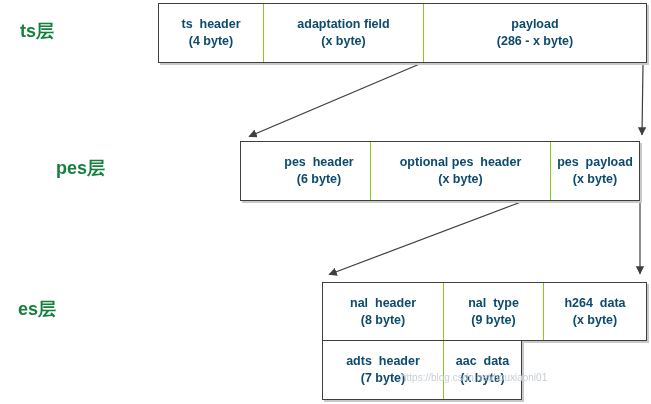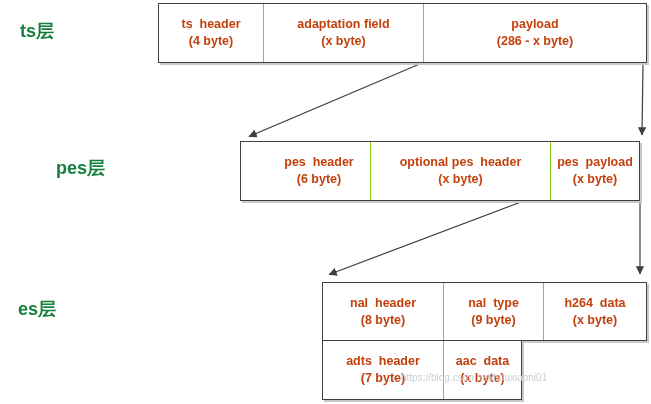--- a/index.html
+++ b/index.html
@@ -29,21 +29,21 @@
   .cell{
     box-sizing:border-box;
     display:flex;
     align-items:center;
     justify-content:center;
     text-align:center;
     white-space:pre-wrap;
     font-weight:bold;
     font-size:12.5px;
     line-height:1.35;
-    color:#c2410c;
+    color:#0c4a6e;
     flex:0 0 auto;
   }
   .cell.grow{flex:1 1 auto;}
   .cell + .cell{border-left:1px solid #84cc16;}
   .no-top{border-top:none;}
   .arrows-svg{
     position:absolute;
     left:0;top:0;width:651px;height:404px;
   }
   .watermark{

